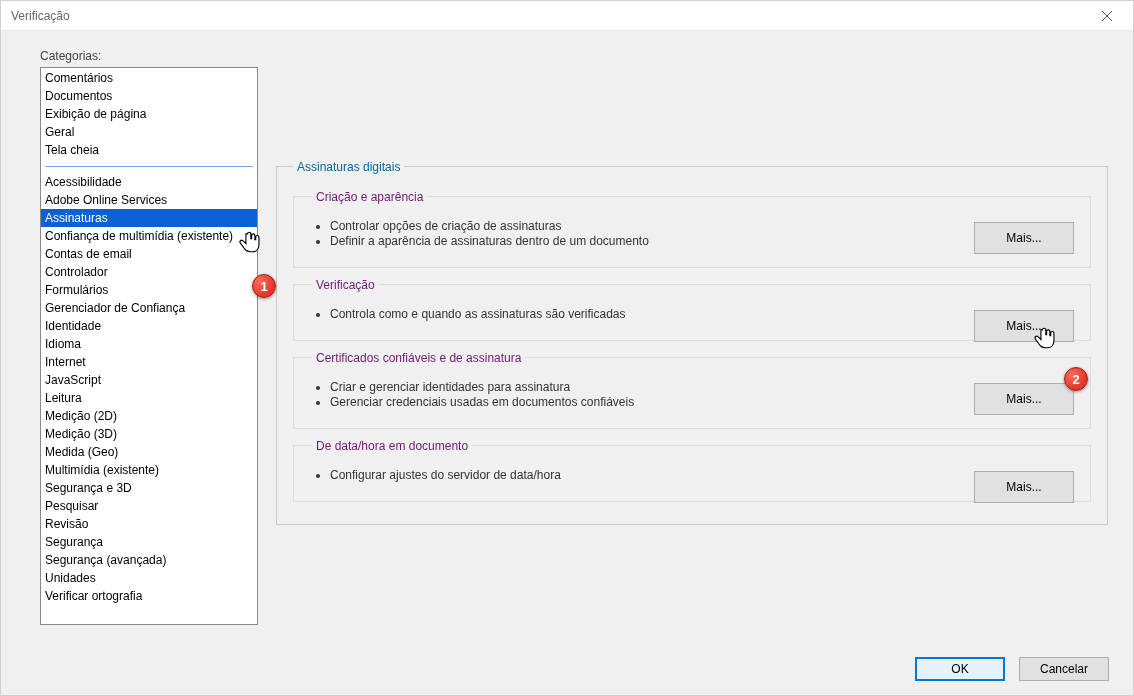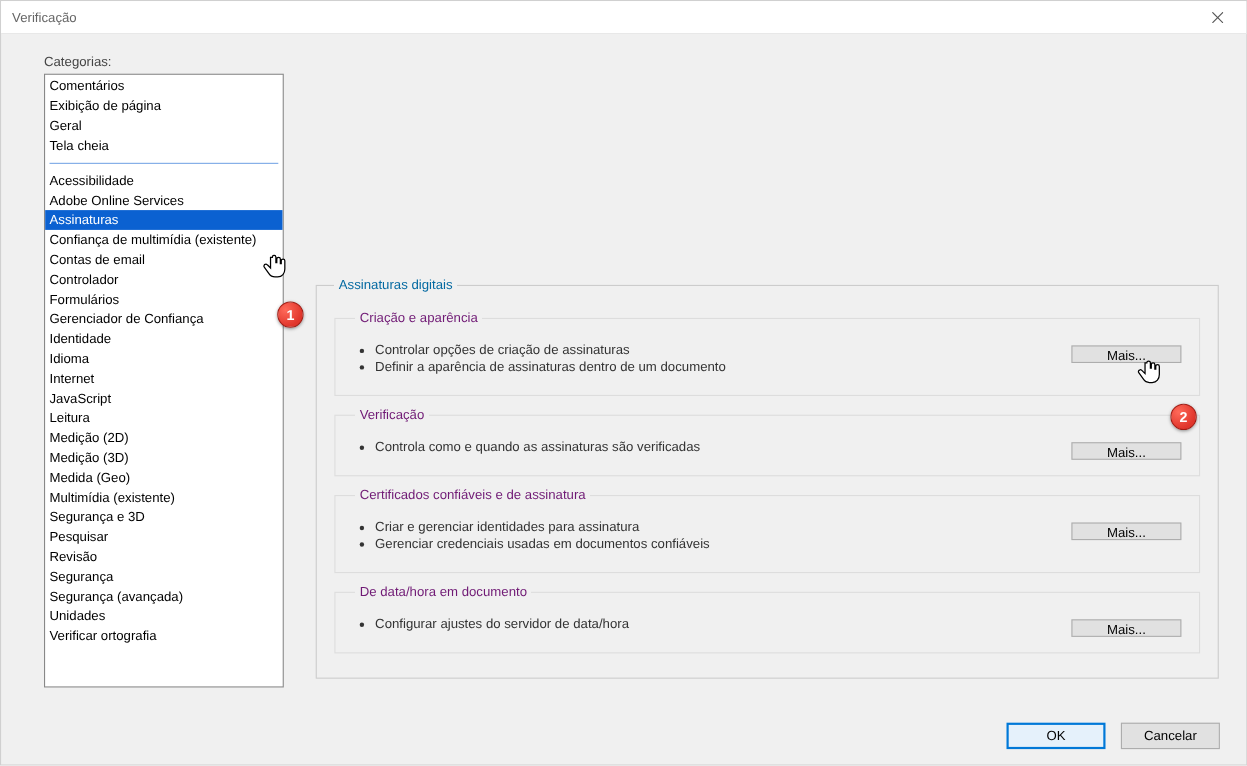--- a/index.html
+++ b/index.html
@@ -39,22 +39,22 @@
     top: 48px; left: 25px; right: 25px;
     bottom: 56px;
     padding-left: 14px;
   }
   .cat-label {
     margin-bottom: 4px;
     color: #444;
   }
   .layout {
     display: flex;
-    gap: 29px;
-    align-items: flex-end;
+    gap: 18px;
+    align-items: center;
   }
   .listbox {
     width: 218px;
     height: 558px;
     background: #fff;
     border: 1px solid #888;
     padding: 1px 0;
     overflow: hidden;
   }
   .list-item {
@@ -101,21 +101,21 @@
     color: #333;
   }
   .bullets li {
     margin: 1px 0;
   }
   .more-btn {
     position: absolute;
     right: 16px;
     top: 18px;
     width: 100px;
-    height: 16px;
+    height: 32px;
     background: #e1e1e1;
     border: 1px solid #adadad;
     font-family: inherit;
     font-size: 12px;
     cursor: pointer;
   }
   .footer {
     position: absolute;
     bottom: 14px; right: 24px;
     display: flex; gap: 14px;
@@ -168,20 +168,21 @@
       </svg>
     </span>
   </div>
 
   <div class="content">
     <div class="cat-label">Categorias:</div>
 
     <div class="layout">
       <div class="listbox">
         <div class="list-item">Comentários</div>
+        <div class="list-item">Documentos</div>
         <div class="list-item">Exibição de página</div>
         <div class="list-item">Geral</div>
         <div class="list-item">Tela cheia</div>
         <div class="sep"></div>
         <div class="list-item">Acessibilidade</div>
         <div class="list-item">Adobe Online Services</div>
         <div class="list-item selected">Assinaturas</div>
         <div class="list-item">Confiança de multimídia (existente)</div>
         <div class="list-item">Contas de email</div>
         <div class="list-item">Controlador</div>

